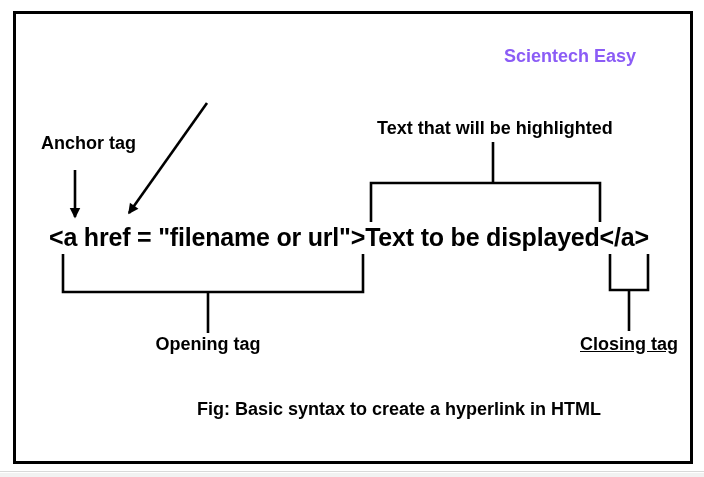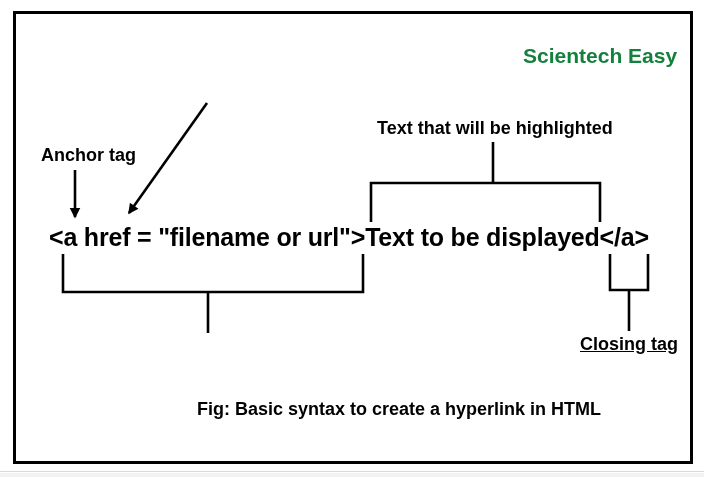--- a/index.html
+++ b/index.html
@@ -37,30 +37,30 @@
   .label {
     position: absolute;
     font-size: 18px;
     font-weight: 700;
     line-height: 20px;
     white-space: nowrap;
     color: #000000;
   }
   .brand {
     position: absolute;
-    left: 523px;
+    left: 504px;
     top: 45px;
-    font-size: 21px;
+    font-size: 18px;
     font-weight: 700;
     line-height: 22px;
     white-space: nowrap;
-    color: #15803d;
+    color: #8b5cf6;
   }
   .attribute-label   { left: 166px; top: 77px; }
-  .anchor-tag-label  { left: 41px;  top: 145px; }
+  .anchor-tag-label  { left: 41px;  top: 133px; }
   .highlight-label   { left: 356px; top: 118px; margin-left: 21px; }
   .opening-tag-label { left: 208px; top: 334px; transform: translateX(-50%); }
   .closing-tag-label { left: 629px; top: 334px; transform: translateX(-50%); text-decoration: underline; }
   .code-syntax {
     position: absolute;
     left: 49px;
     top: 222px;
     font-size: 25px;
     font-weight: 700;
     line-height: 30px;
@@ -104,20 +104,21 @@
 
   <div class="frame"></div>
 
   <div class="brand">Scientech Easy</div>
 
   <div class="label anchor-tag-label">Anchor tag</div>
   <div class="label highlight-label">Text that will be highlighted</div>
 
   <div class="code-syntax">&lt;a href = "filename or url"&gt;Text to be displayed&lt;/a&gt;</div>
 
+  <div class="label opening-tag-label">Opening tag</div>
   <div class="label closing-tag-label">Closing tag</div>
 
   <div class="caption">Fig: Basic syntax to create a hyperlink in HTML</div>
 
   <svg class="overlay" width="704" height="477" viewBox="0 0 704 477" xmlns="http://www.w3.org/2000/svg">
     <defs>
       <marker id="arrowhead" viewBox="0 0 8 8" refX="6.5" refY="4" markerWidth="4.6" markerHeight="4.6" orient="auto">
         <path d="M0.5,0.5 L7.5,4 L0.5,7.5 Z" fill="#000000"></path>
       </marker>
     </defs>

